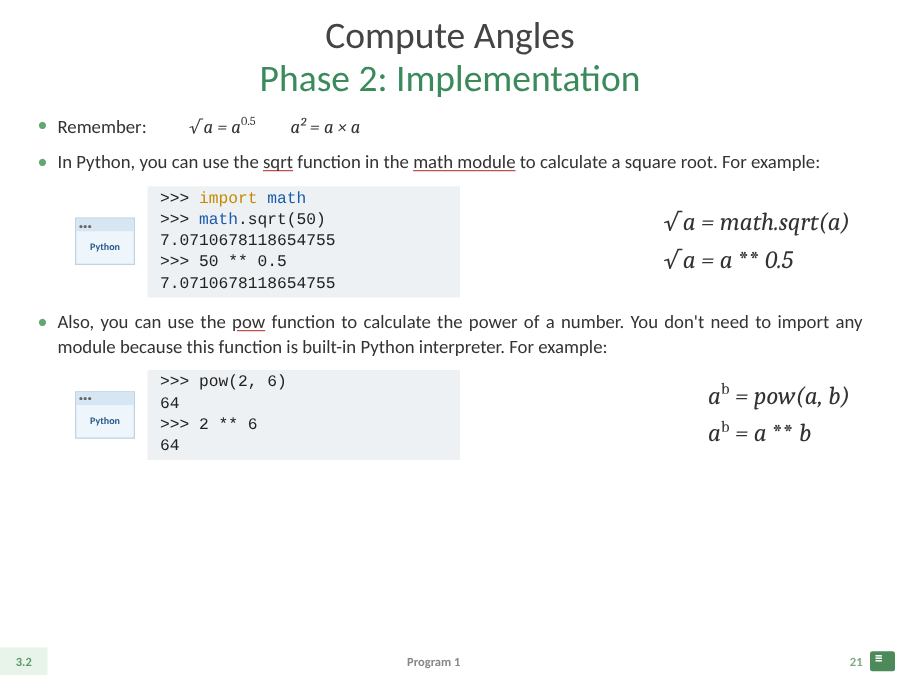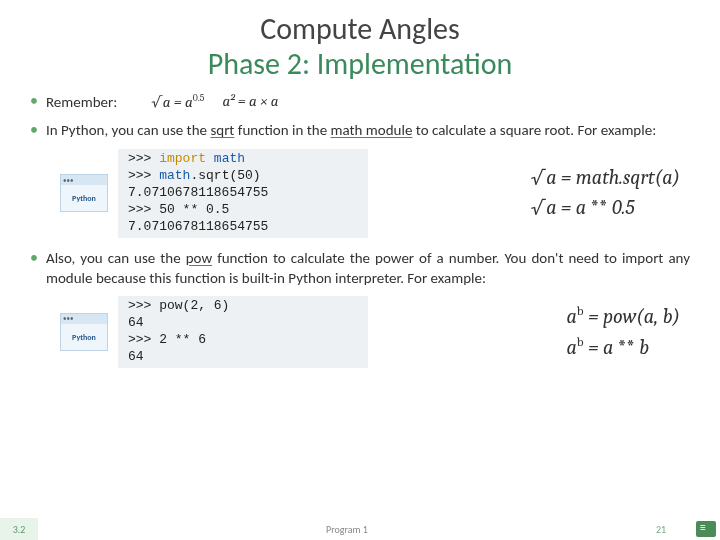--- a/index.html
+++ b/index.html
@@ -66,39 +66,40 @@
   .code .kw { color: #c48a00; }
   .code .mod { color: #1a5aa8; }
   .math {
     font-family: Cambria, "Cambria Math", Georgia, serif;
     font-style: italic;
     font-size: 20px;
     color: #333;
   }
   .math .op { font-style: normal; }
   .mathbox { margin-left: auto; padding-right: 10px; line-height: 1.5; }
-  .formula-inline { display:inline-flex; gap:18px; }
+  .formula-inline { display:inline-flex; gap:28px; }
   .formula-inline .math { font-size: 15px; }
   .footer {
     position: absolute;
     left: 0; right: 0; bottom: 0;
     height: 22px;
     display: flex;
     align-items: center;
     font-size: 10px;
     color: #6fa87a;
+    font-weight: bold;
   }
   .footer .sec {
     background: #e8f3ea;
     width: 38px; height: 22px;
     display:flex; align-items:center; justify-content:center;
     color:#5a9a6a;
   }
   .footer .prog { flex:1; text-align:center; color:#888; }
-  .footer .pg { width: 40px; text-align:left; padding-right:6px; color:#7aa884;}
+  .footer .pg { width: 40px; text-align:right; padding-right:6px; color:#7aa884;}
   .footer .logo { width: 20px; height:16px; background:#4c8a5a; margin-right:4px; border-radius:2px; position:relative;}
   .footer .logo::after{content:"≡"; color:#fff; position:absolute; left:4px; top:-1px; font-size:12px;}
   .underline { text-decoration: underline; text-decoration-color: #c0504d; text-underline-offset: 2px;}
   sup { font-size: 0.65em; vertical-align: super; font-style: normal;}
 </style>
 </head>
 <body>
 
 <div class="slide">
 

